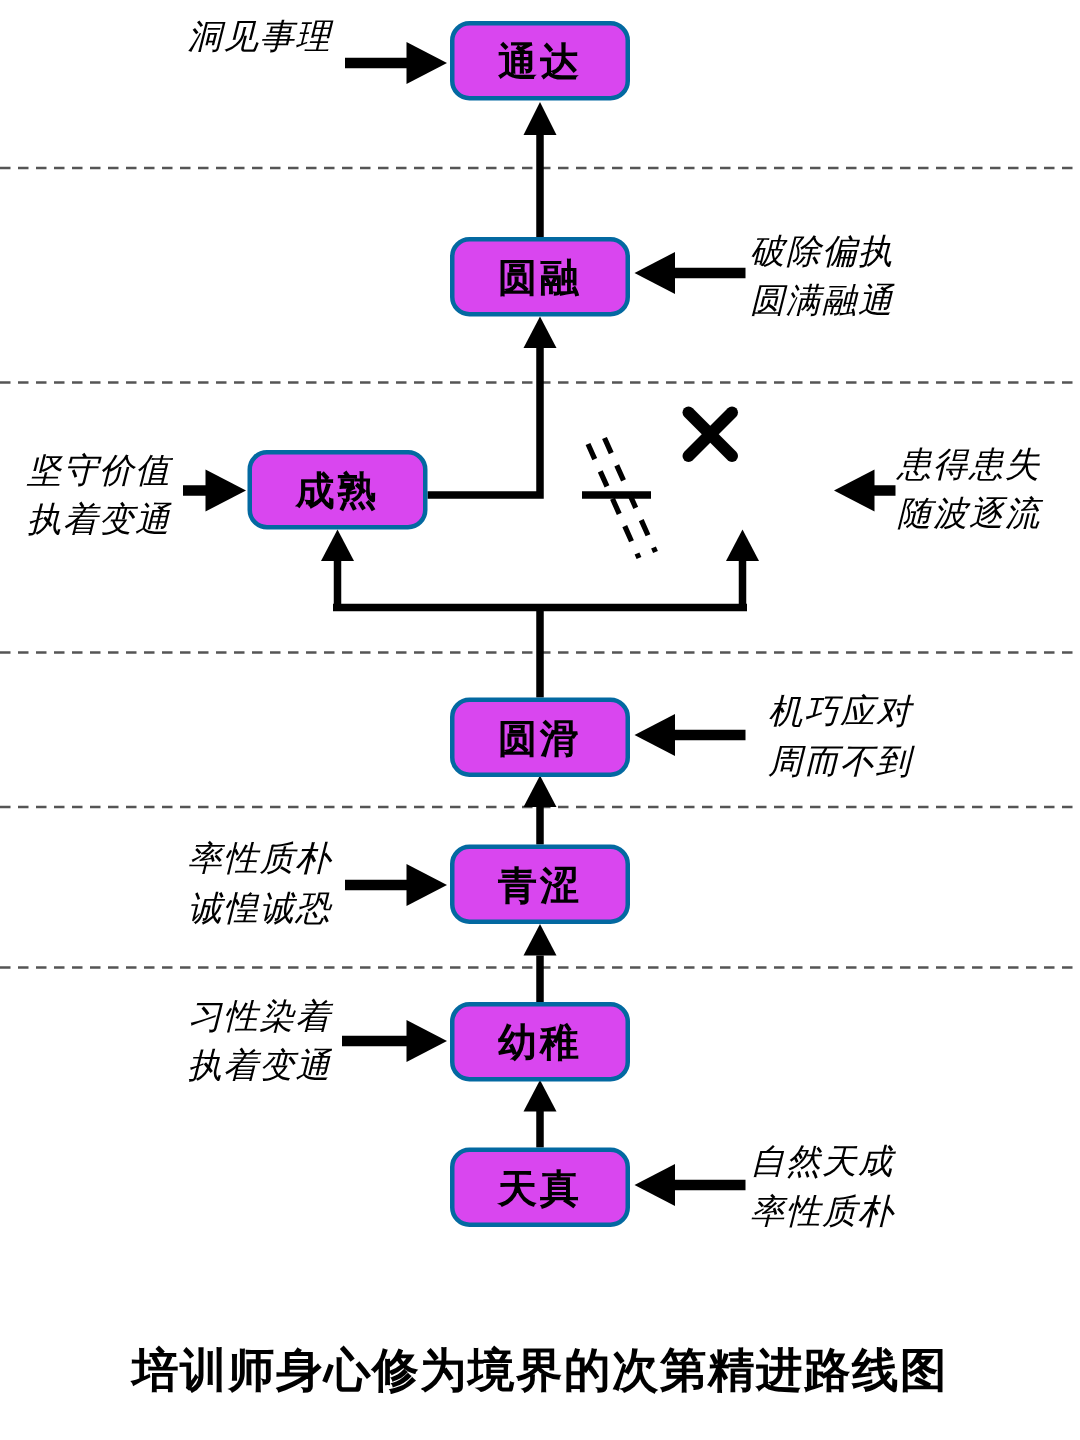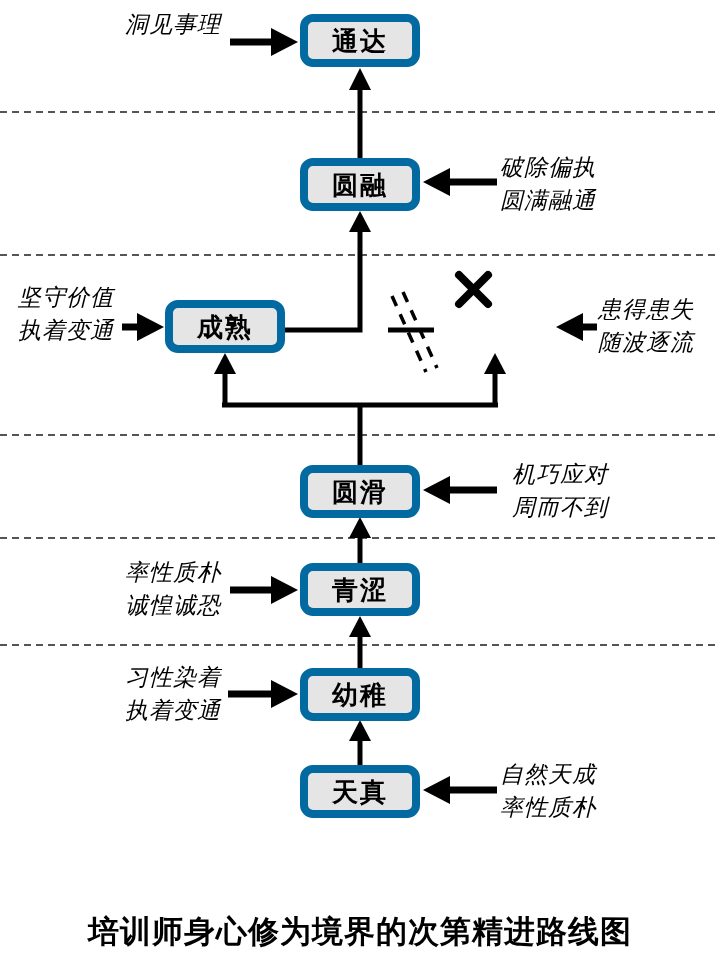--- a/index.html
+++ b/index.html
@@ -3,31 +3,31 @@
 <meta charset="utf-8">
 <style>
   html,body{margin:0;padding:0;background:#ffffff;}
   .stage{
     position:relative;width:720px;height:960px;background:#ffffff;
     font-family:"Liberation Sans","DejaVu Sans",sans-serif;overflow:hidden;color:#000;
   }
   .connector-layer{position:absolute;left:0;top:0;width:720px;height:960px;}
   .node{
     position:absolute;width:120px;height:53px;box-sizing:border-box;
-    border:8px solid #0369a1;border-radius:13px;background:#e5e5e5;
+    border:3px solid #0369a1;border-radius:13px;background:#d946ef;
     display:flex;align-items:center;justify-content:center;
   }
   .node-label{font-weight:700;font-size:26px;letter-spacing:2px;line-height:1;}
   .ann{
     position:absolute;font-size:23px;line-height:33px;font-weight:400;
     white-space:nowrap;letter-spacing:1px;font-style:italic;
   }
   .page-title{
     position:absolute;left:0;right:0;top:893px;text-align:center;
-    font-weight:700;font-size:31px;letter-spacing:1px;margin-top:18px;
+    font-weight:700;font-size:31px;letter-spacing:1px;
   }
 </style>
 </head>
 <body>
 
 <div class="stage">
 
   <svg class="connector-layer" viewBox="0 0 720 960" xmlns="http://www.w3.org/2000/svg">
 
     <g stroke="#555555" stroke-width="1.8" stroke-dasharray="7 5">
@@ -146,21 +146,21 @@
     <span class="node-label">通达</span>
   </div>
 
   <div class="ann" style="left:125px;top:8px">
     <div>洞见事理</div>
   </div>
   <div class="ann" style="left:500px;top:151px">
     <div>破除偏执</div>
     <div>圆满融通</div>
   </div>
-  <div class="ann" style="left:18px;top:281px">
+  <div class="ann" style="left:18px;top:297px">
     <div>坚守价值</div>
     <div>执着变通</div>
   </div>
   <div class="ann" style="left:598px;top:293px">
     <div>患得患失</div>
     <div>随波逐流</div>
   </div>
   <div class="ann" style="left:512px;top:458px">
     <div>机巧应对</div>
     <div>周而不到</div>

